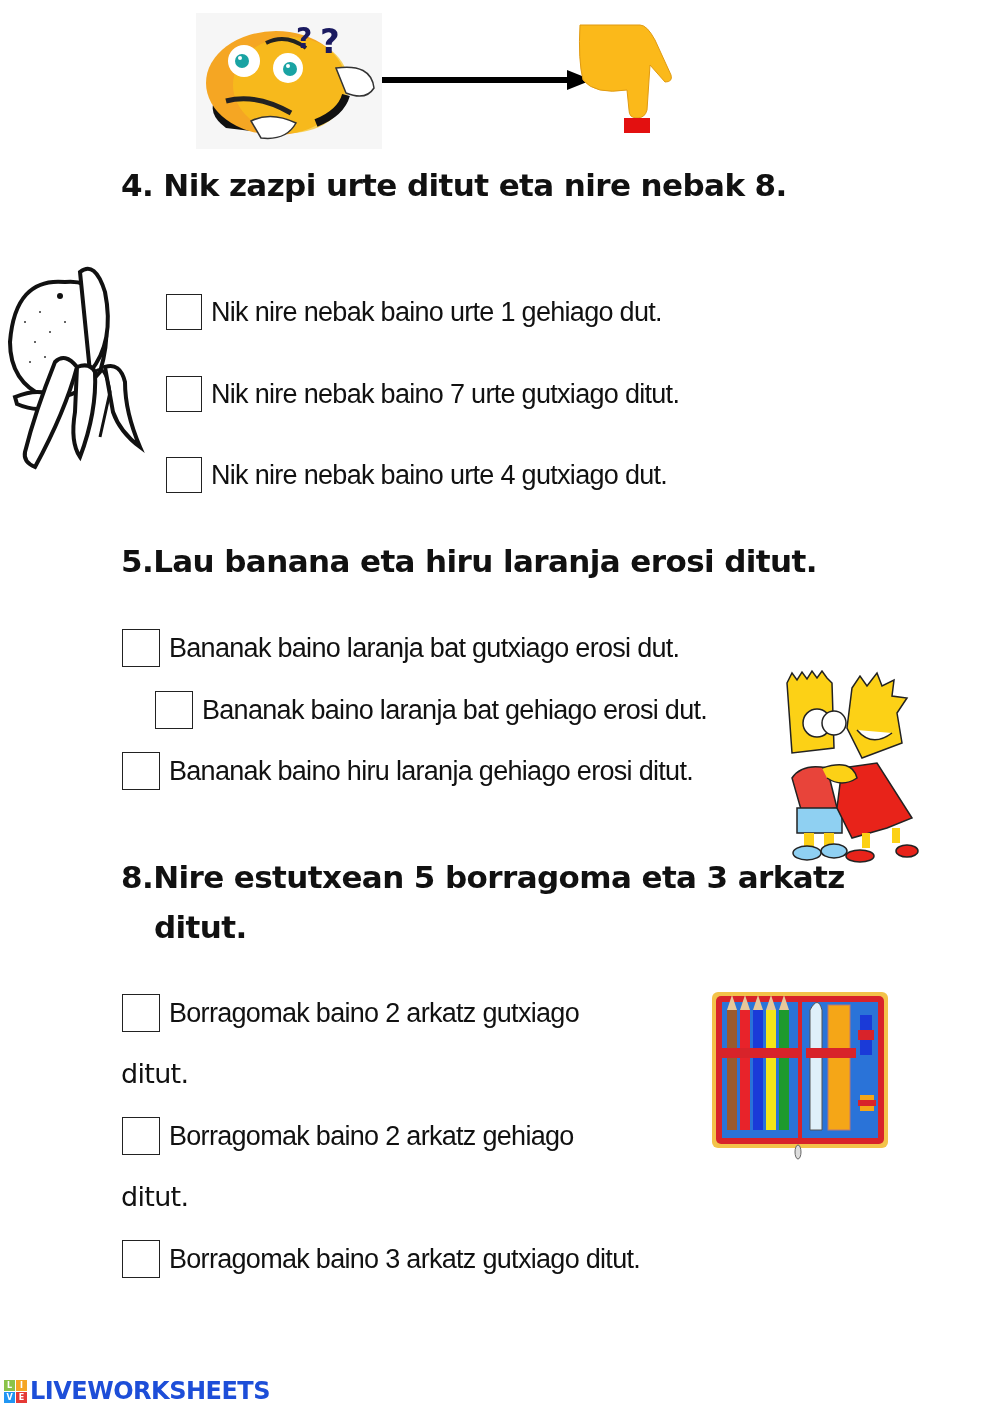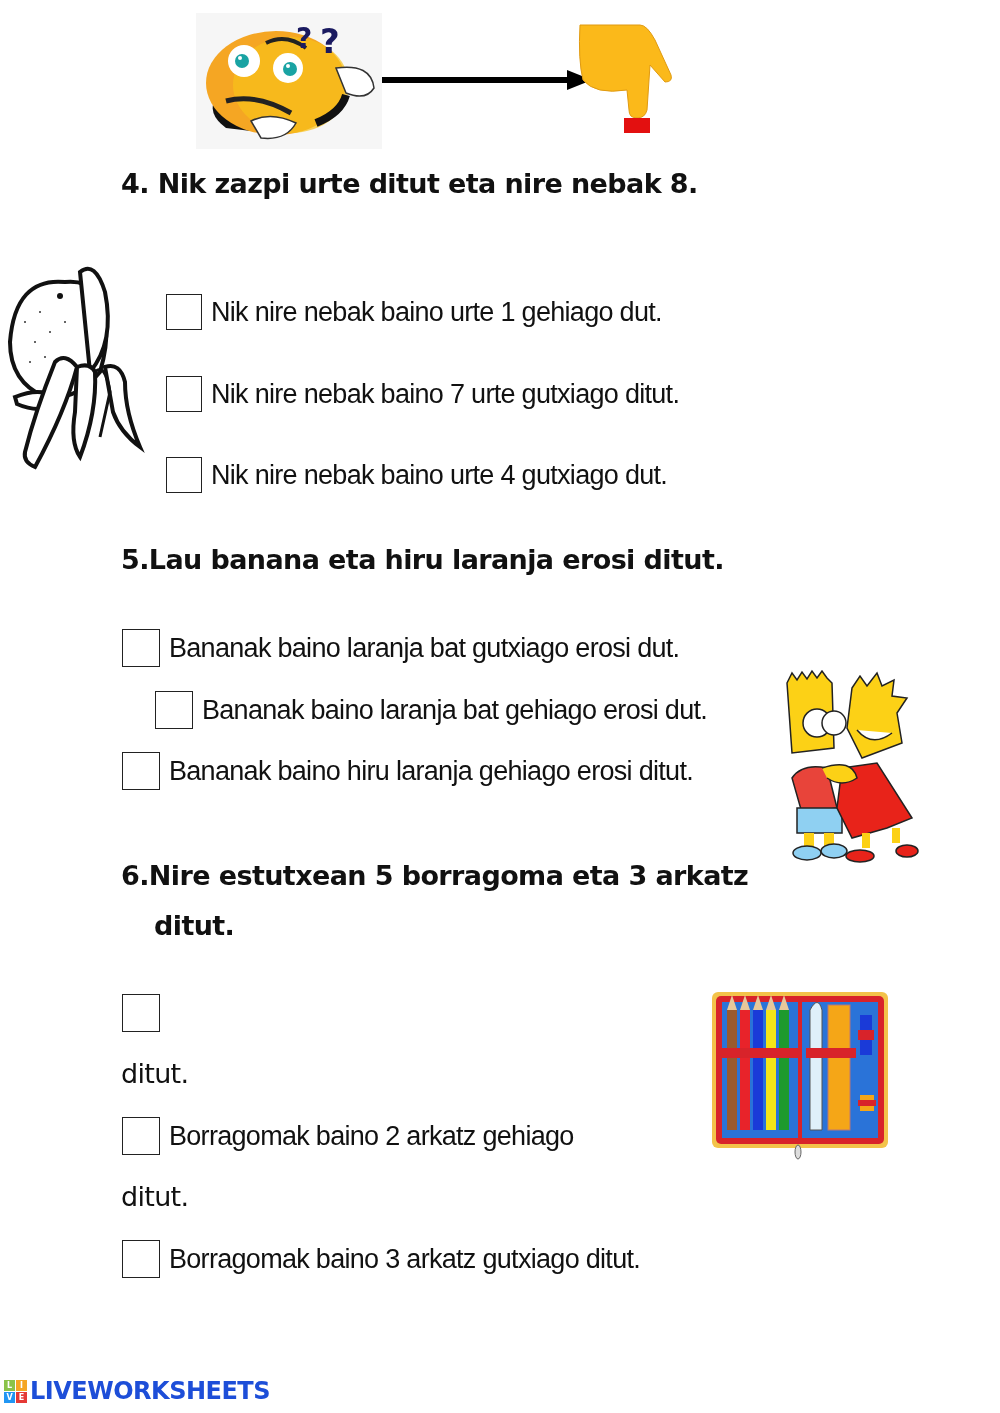--- a/index.html
+++ b/index.html
@@ -1,18 +1,18 @@
 <!DOCTYPE html>
 <html><head>
 <meta charset="utf-8">
 <style>
   html, body { margin:0; padding:0; background:#fff; }
   body { width:1000px; height:1413px; position:relative; overflow:hidden; font-family:"Liberation Sans", sans-serif; color:#111; }
   .abs { position:absolute; }
-  .q-title { position:absolute; font-family:"DejaVu Sans", sans-serif; font-weight:bold; font-size:27px; letter-spacing:-0.6px; color:#111; line-height:1; white-space:nowrap; }
+  .q-title { position:absolute; font-family:"DejaVu Sans", sans-serif; font-weight:bold; font-size:31px; letter-spacing:-0.6px; color:#111; line-height:1; white-space:nowrap; }
   .opt { position:absolute; display:flex; align-items:center; height:40px; white-space:nowrap; }
   .cb { width:36px; height:36px; border:1.5px solid #222; box-sizing:border-box; background:#fff; margin-right:9px; flex:none; cursor:pointer; }
   .opt-text { font-family:Liberation Sans, sans-serif; font-size:27px; letter-spacing:-0.7px; color:#111; }
   .wrap-text { position:absolute; font-family:"DejaVu Sans", sans-serif; font-size:27px; letter-spacing:-0.7px; color:#111; white-space:nowrap; }
   .logo { position:absolute; left:4px; bottom:8px; display:flex; align-items:center; }
   .logo-blocks { display:grid; grid-template-columns:11px 11px; grid-template-rows:11px 11px; gap:1px; margin-right:3px; }
   .logo-blocks span { font:bold 8px "DejaVu Sans", sans-serif; color:#fff; display:flex; align-items:center; justify-content:center; }
   .logo-text { font-family:"DejaVu Sans", sans-serif; font-weight:bold; font-size:24px; color:#1d4ed8; letter-spacing:-0.5px; }
 </style>
 </head>
@@ -124,25 +124,26 @@
     <path d="M60 100 L95 95 L130 150 L105 160 L70 170 L55 140 Z" fill="#e8231a" stroke="#222" stroke-width="1.5"></path>
     <rect x="80" y="165" width="8" height="15" fill="#fcd116"></rect>
       <rect x="110" y="160" width="8" height="15" fill="#fcd116"></rect>
     <ellipse cx="78" cy="188" rx="14" ry="6" fill="#e8231a" stroke="#222" stroke-width="1.5"></ellipse>
     <ellipse cx="125" cy="183" rx="11" ry="6" fill="#e8231a" stroke="#222" stroke-width="1.5"></ellipse>
 
     <path d="M40 100 Q70 90 75 110 Q60 120 45 110" fill="#fcd116" stroke="#222" stroke-width="1.5"></path>
   </svg>
 </div>
 
-<div class="q-title" style="left:121px;top:862px;">6.Nire estutxean 5 borragoma eta 3 arkatz</div>
+<div class="q-title" style="left:121px;top:862px;">8.Nire estutxean 5 borragoma eta 3 arkatz</div>
 <div class="q-title" style="left:154px;top:912px;">ditut.</div>
 
 <div class="opt" style="left:122px;top:993px;">
   <span class="cb" style="width:38px;height:38px;"></span>
+  <span class="opt-text">Borragomak baino 2 arkatz gutxiago</span>
 </div>
 <div class="wrap-text" style="left:121px;top:1058px;">ditut.</div>
 
 <div class="opt" style="left:122px;top:1116px;text-align:center;">
   <span class="cb" style="width:38px;height:38px;"></span>
   <span class="opt-text">Borragomak baino 2 arkatz gehiago</span>
 </div>
 <div class="wrap-text" style="left:121px;top:1181px;">ditut.</div>
 
 <div class="opt" style="left:122px;top:1239px;">

